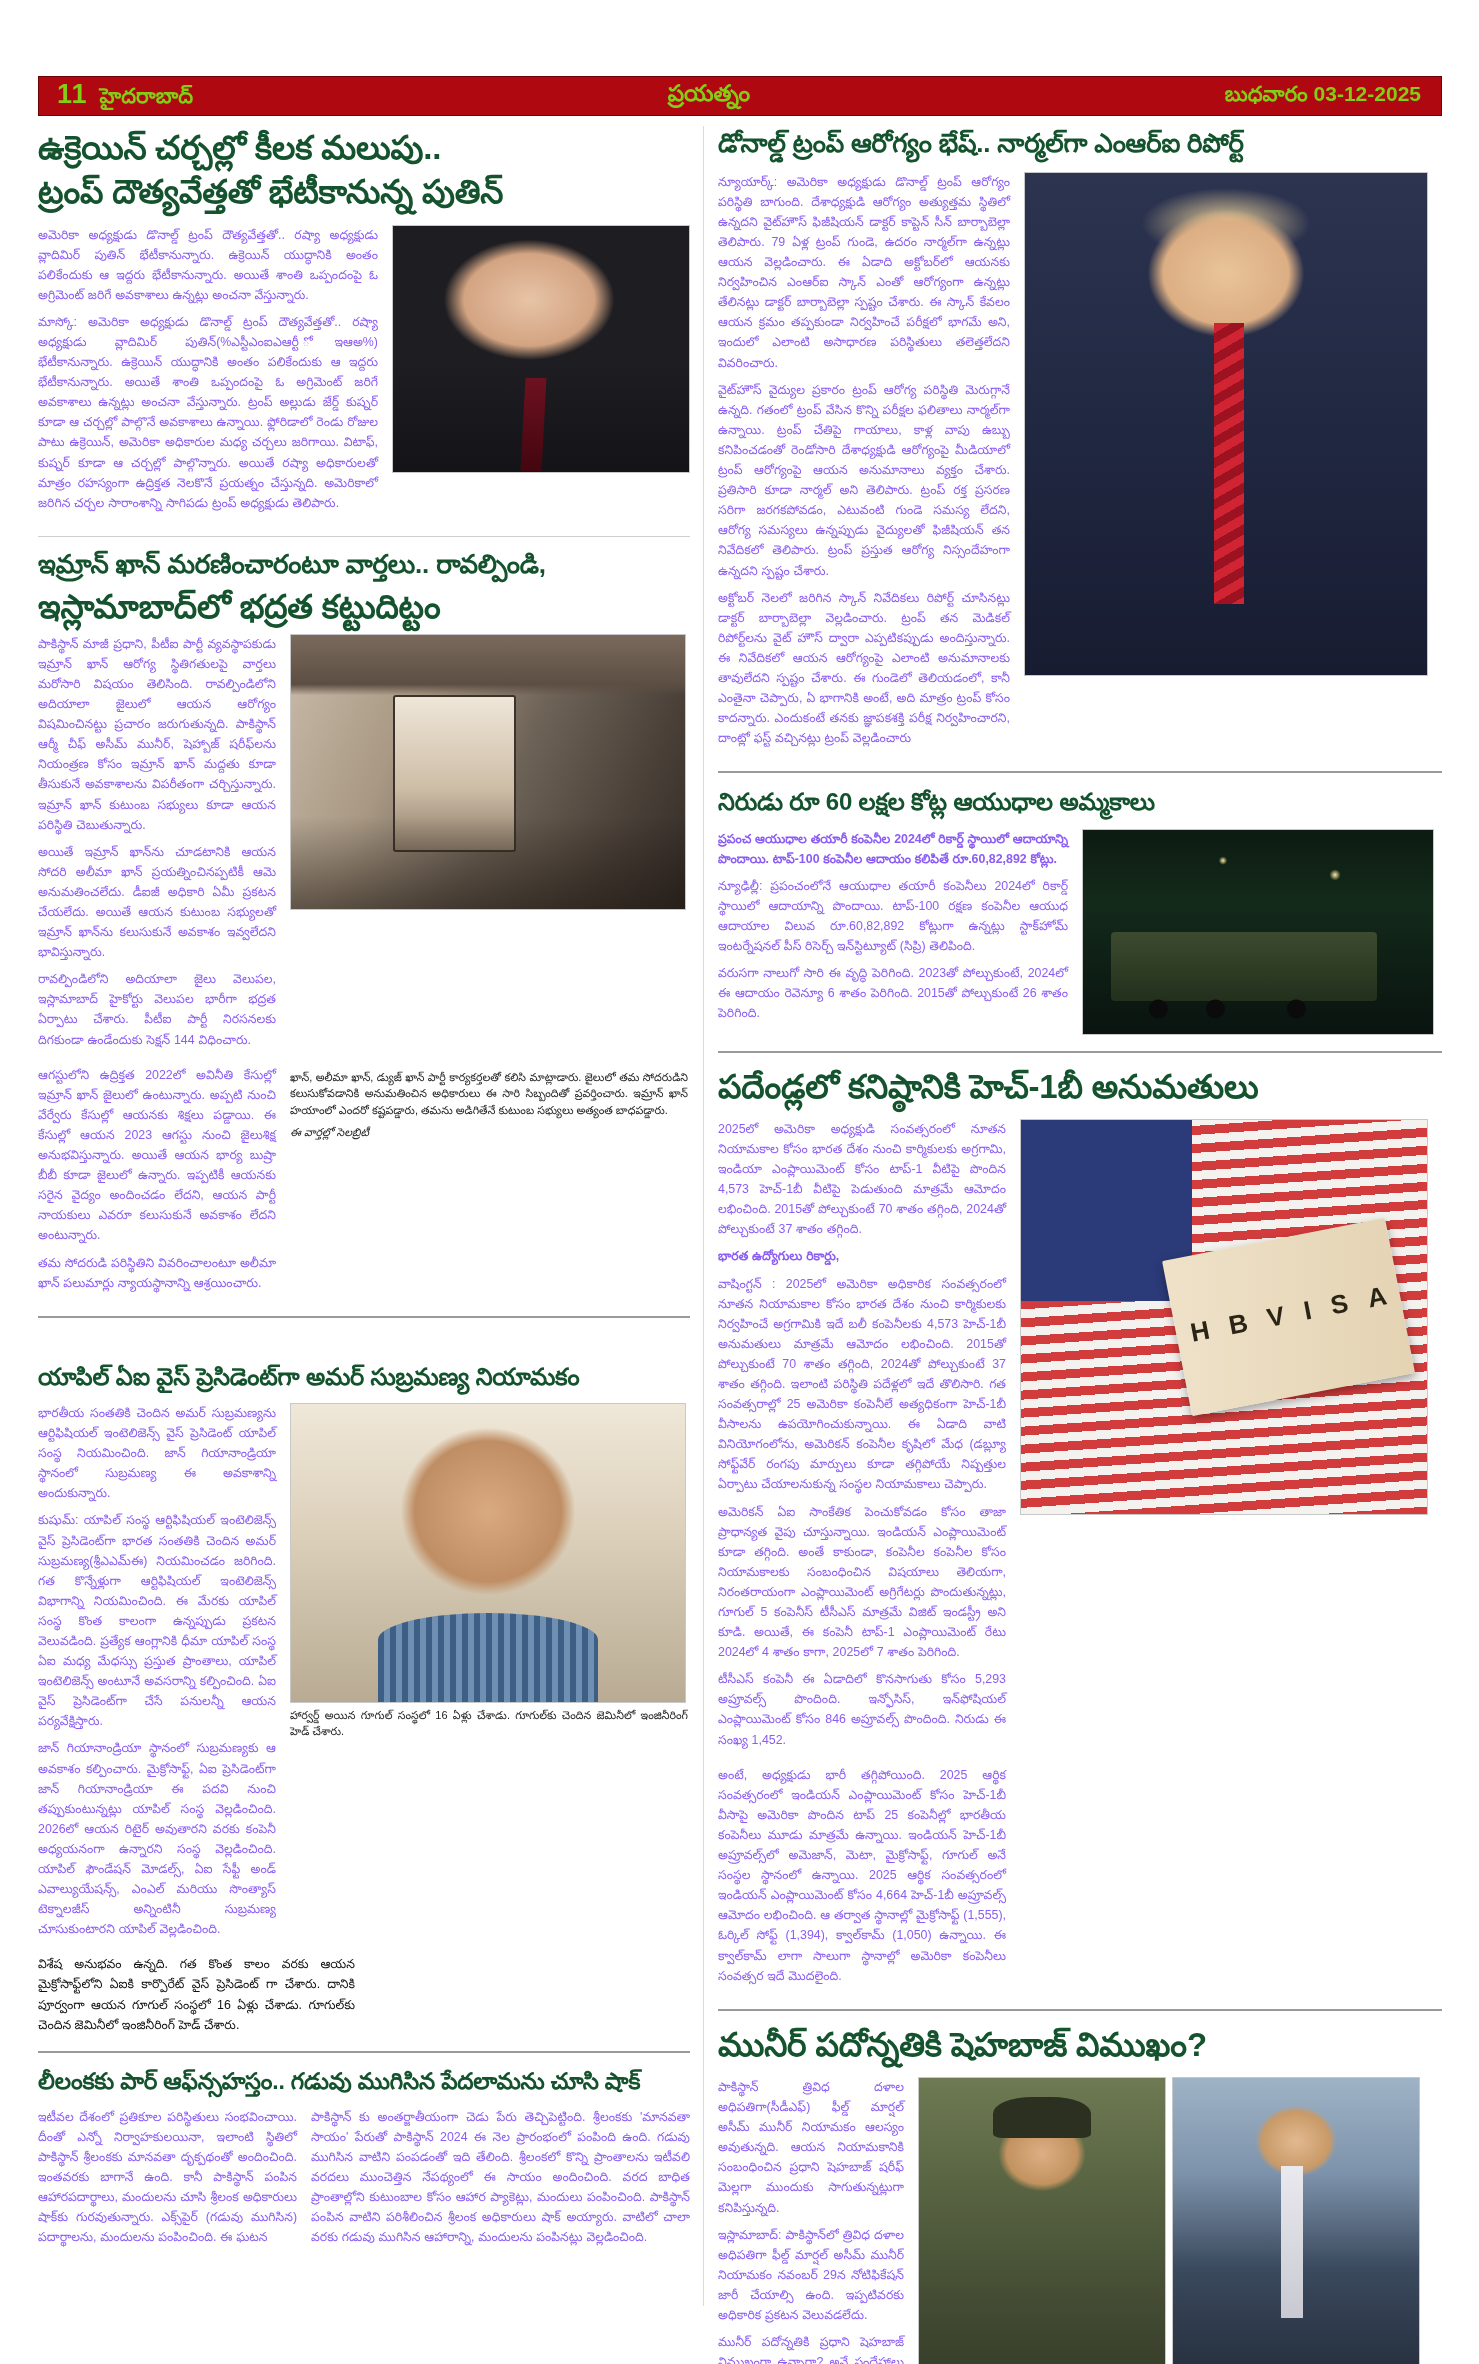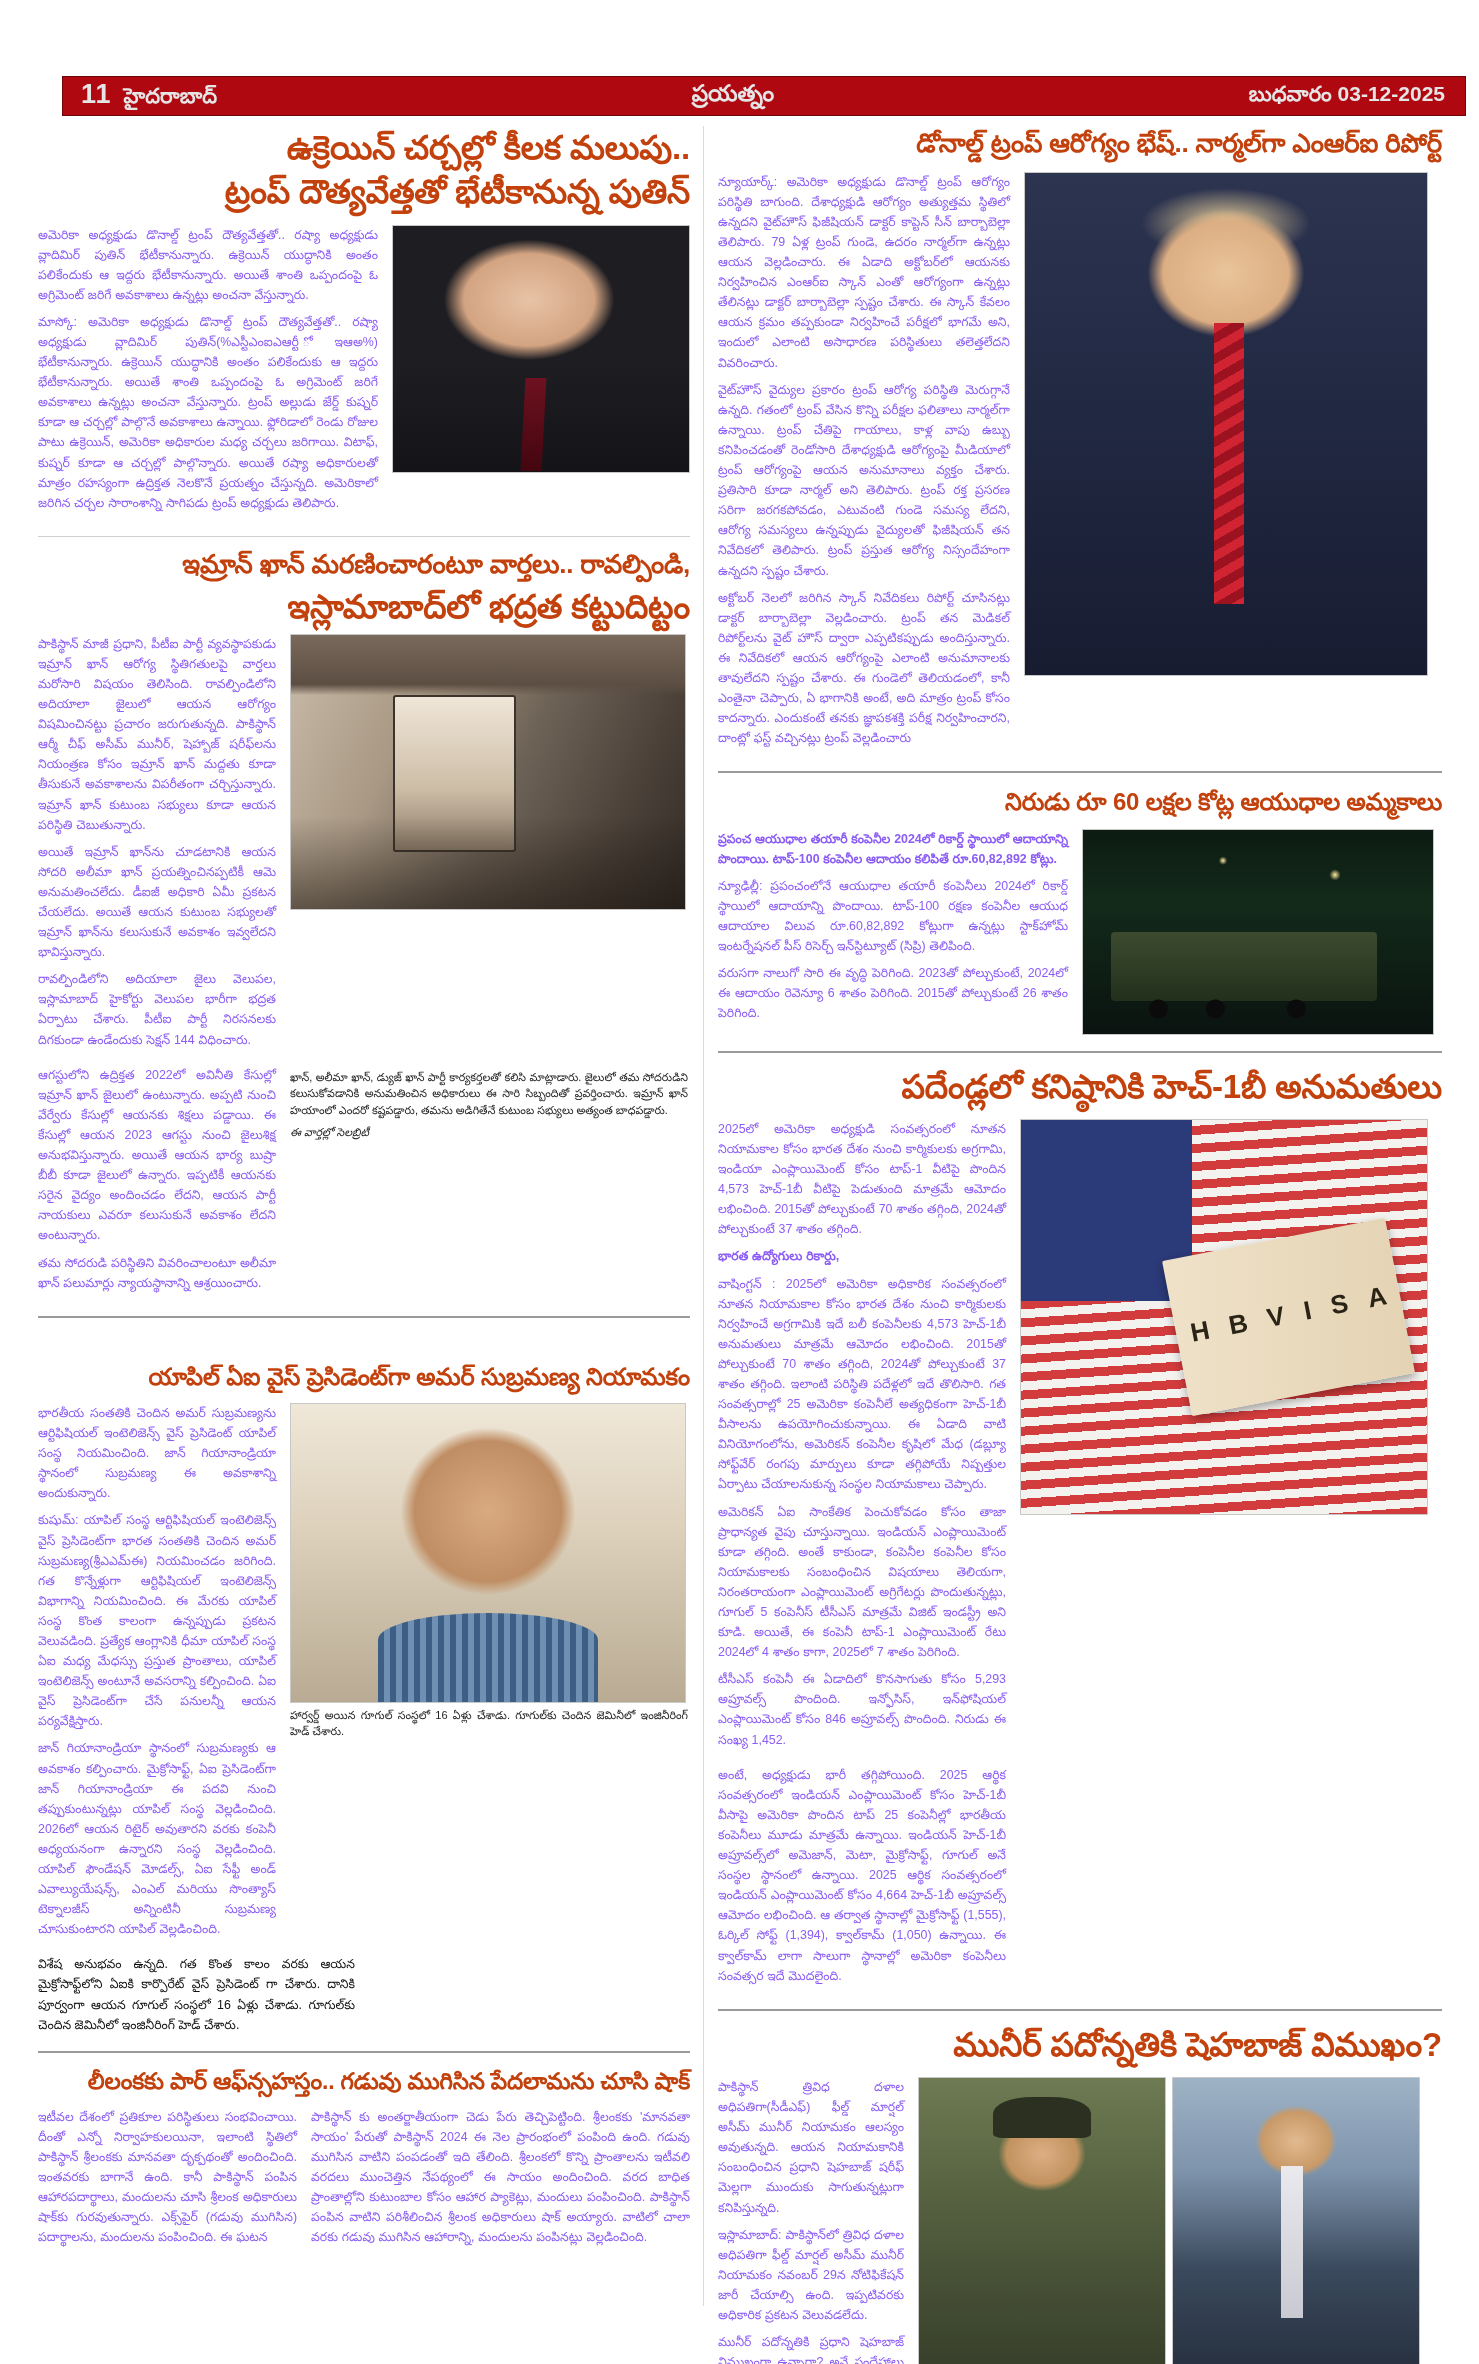--- a/index.html
+++ b/index.html
@@ -21,42 +21,41 @@
   .masthead {
     position: absolute;
     left: 38px;
     top: 76px;
     width: 1404px;
     height: 40px;
     background: #b00810;
     border: 1px solid #6d0208;
     display: flex;
     align-items: center;
-    color: #e5e5e5;
-    margin-left: 24px;
+    color: #84cc16;
   }
   .mh-left { display: flex; align-items: baseline; gap: 12px; padding-left: 18px; flex: 0 0 auto; }
   .mh-page-no { font-size: 27px; font-weight: bold; letter-spacing: 1px; }
   .mh-edition { font-size: 21px; font-weight: bold; }
   .mh-center { flex: 1 1 auto; text-align: center; font-size: 23px; font-weight: bold; }
   .mh-right { flex: 0 0 auto; padding-right: 20px; font-size: 21px; font-weight: bold; white-space: nowrap; }
 
   
   .col-left  { position: absolute; left: 38px;  top: 128px; width: 652px; }
   .col-right { position: absolute; left: 718px; top: 128px; width: 724px; }
   .vrule {
     position: absolute; left: 703px; top: 126px; width: 1px; height: 2180px;
     background: #d9d9d9;
   }
 
   
   .hl {
     font-weight: bold;
-    color: #c2410c;
-    text-align: right;
+    color: #14532d;
+    text-align: left;
     line-height: 1.22;
     letter-spacing: -0.2px;
   }
   .hl-xl  { font-size: 33px; }
   .hl-lg  { font-size: 24px; }
   .hl-md  { font-size: 26px; }
   .hl-sm  { font-size: 23px; }
 
   
   .article { margin-bottom: 16px; }

